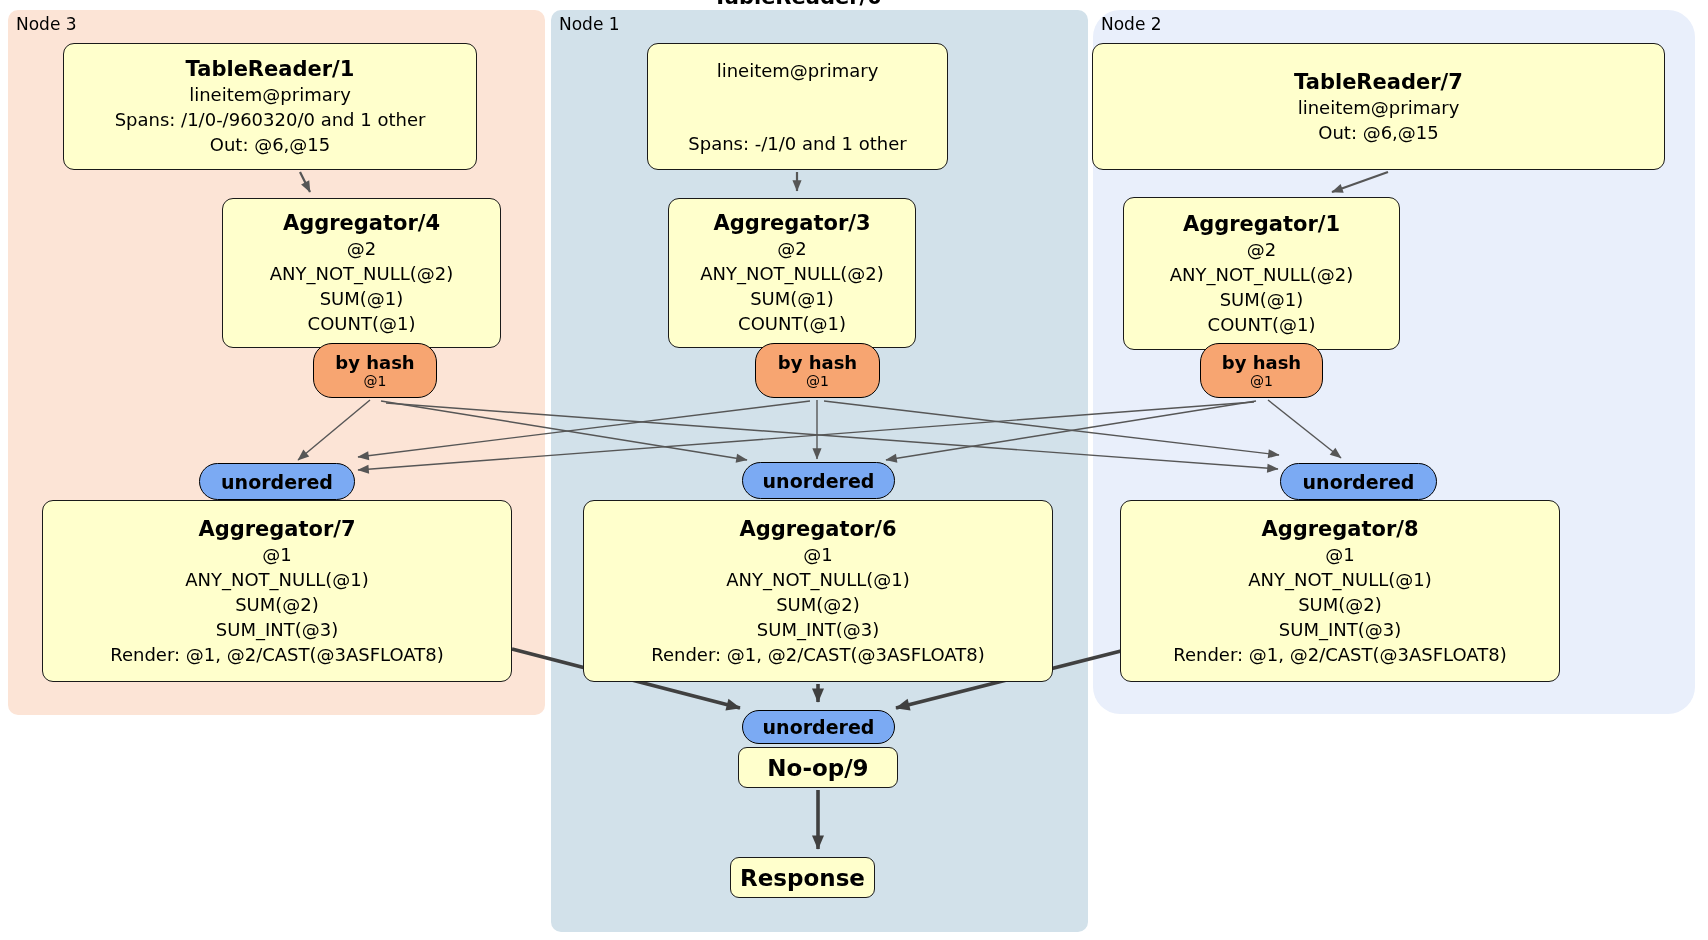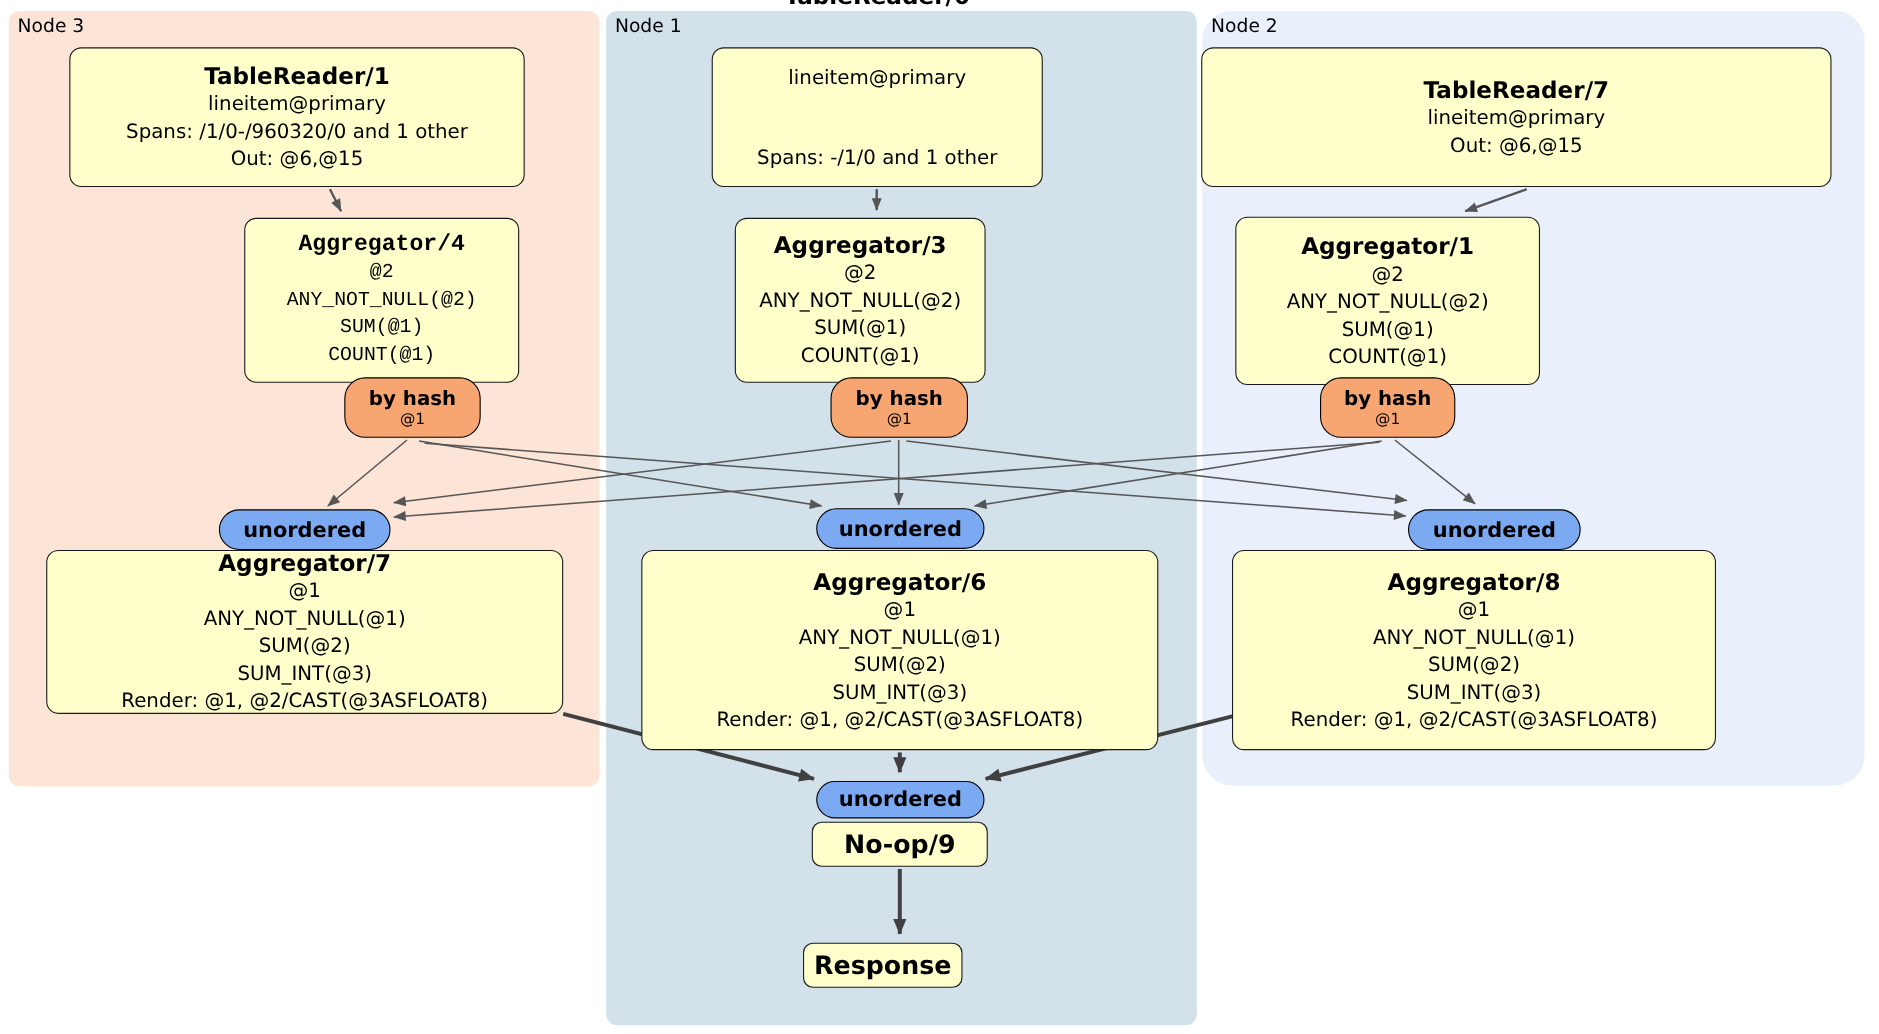--- a/index.html
+++ b/index.html
@@ -92,28 +92,28 @@
     <div>lineitem@primary</div>
     <div>Spans: -/1/0 and 1 other</div>
     <div>Out: @6,@15</div>
   </div>
   <div class="pbox" style="left:1092px;top:43px;width:573px;height:127px;">
     <div class="title">TableReader/7</div>
     <div>lineitem@primary</div>
     <div>Out: @6,@15</div>
   </div>
 
-  <div class="pbox" style="left:222px;top:198px;width:250px;height:150px;font-family:Liberation Mono, monospace;">
+  <div class="pbox" style="left:222px;top:198px;width:279px;height:150px;">
     <div class="title">Aggregator/4</div>
     <div>@2</div>
     <div>ANY_NOT_NULL(@2)</div>
     <div>SUM(@1)</div>
     <div>COUNT(@1)</div>
   </div>
-  <div class="pbox" style="left:668px;top:198px;width:228px;height:150px;">
+  <div class="pbox" style="left:668px;top:198px;width:248px;height:150px;">
     <div class="title">Aggregator/3</div>
     <div>@2</div>
     <div>ANY_NOT_NULL(@2)</div>
     <div>SUM(@1)</div>
     <div>COUNT(@1)</div>
   </div>
   <div class="pbox" style="left:1123px;top:197px;width:277px;height:153px;">
     <div class="title">Aggregator/1</div>
     <div>@2</div>
     <div>ANY_NOT_NULL(@2)</div>
@@ -137,21 +137,21 @@
   <div class="pill stream" style="left:199px;top:463px;width:156px;height:37px;">
     <span>unordered</span>
   </div>
   <div class="pill stream" style="left:742px;top:462px;width:153px;height:37px;">
     <span>unordered</span>
   </div>
   <div class="pill stream" style="left:1280px;top:463px;width:157px;height:37px;">
     <span>unordered</span>
   </div>
 
-  <div class="pbox" style="left:42px;top:500px;width:470px;height:149px;">
+  <div class="pbox" style="left:42px;top:500px;width:470px;height:182px;">
     <div class="title">Aggregator/7</div>
     <div>@1</div>
     <div>ANY_NOT_NULL(@1)</div>
     <div>SUM(@2)</div>
     <div>SUM_INT(@3)</div>
     <div>Render: @1, @2/CAST(@3ASFLOAT8)</div>
   </div>
   <div class="pbox" style="left:583px;top:500px;width:470px;height:182px;">
     <div class="title">Aggregator/6</div>
     <div>@1</div>

